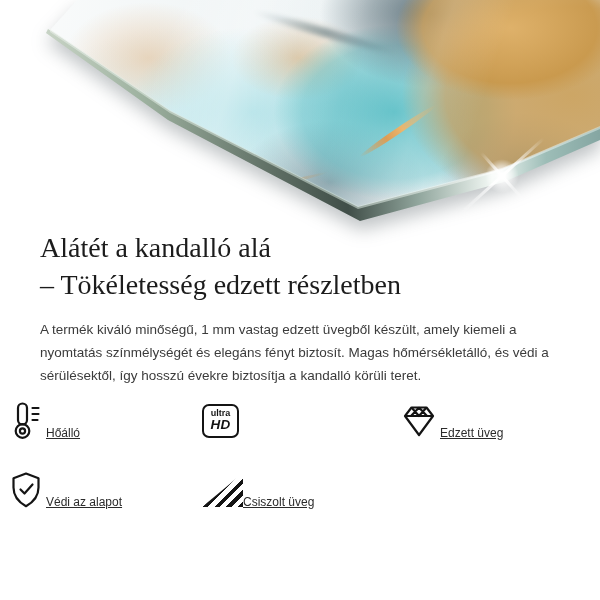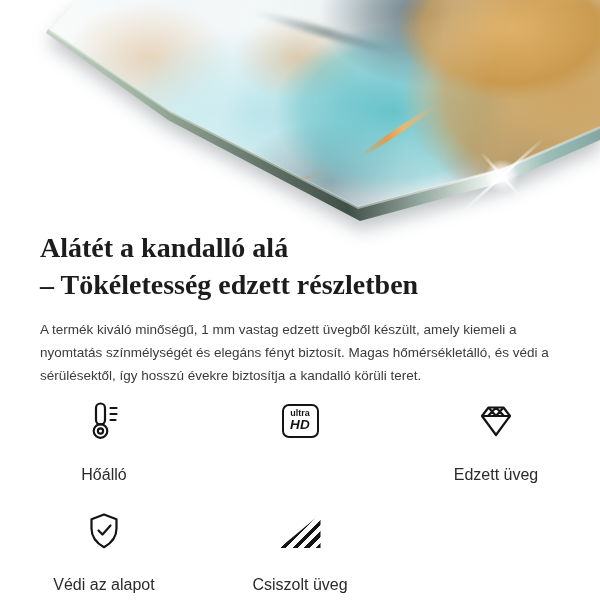--- a/index.html
+++ b/index.html
@@ -60,30 +60,30 @@
   .sparkle .glow{position:absolute;left:-17px;top:-17px;width:34px;height:34px;border-radius:50%;
     background:radial-gradient(circle, rgba(255,255,255,1) 12%, rgba(255,255,255,.55) 42%, rgba(255,255,255,0) 70%);}
   .sparkle .ray{position:absolute;left:0;top:0;height:3px;filter:blur(.4px);}
   .sparkle .ray-a{width:112px;transform:translate(-50%,-50%) rotate(-42deg);
     background:linear-gradient(90deg,rgba(255,255,255,0),rgba(255,255,255,.95) 45%,#fff 50%,rgba(255,255,255,.95) 55%,rgba(255,255,255,0));}
   .sparkle .ray-b{width:62px;transform:translate(-50%,-50%) rotate(48deg);
     background:linear-gradient(90deg,rgba(255,255,255,0),#fff 50%,rgba(255,255,255,0));}
 
   
   .content{position:absolute;left:40px;top:229px;width:528px;}
-  .title{font-family:"Liberation Serif","DejaVu Serif",serif;font-weight:700;
+  .title{font-family:"Liberation Serif","DejaVu Serif",serif;font-weight:400;
     font-size:28px;line-height:37px;color:#1c1c1c;margin:0;}
   .desc{margin:15px 0 0 0;font-size:13.5px;line-height:23px;color:#3b3b3b;}
 
   
   .features{position:absolute;left:6px;top:399px;width:588px;
     display:grid;grid-template-columns:repeat(3,1fr);row-gap:25px;}
-  .feature{display:flex;flex-direction:column;align-items:center;}
+  .feature{display:flex;flex-direction:row;align-items:center;}
   .icon-box{height:44px;display:flex;align-items:center;justify-content:center;}
-  .feature .flabel{margin-top:23px;font-size:16px;color:#2b2b2b;}
+  .feature .flabel{margin-top:23px;font-size:12px;color:#2b2b2b;text-decoration:underline;}
   .ic{stroke:#141414;fill:none;stroke-width:2.2;}
 
   
   .uhd{width:37px;height:34px;border:2.5px solid #141414;border-radius:7px;box-sizing:border-box;
     display:flex;flex-direction:column;align-items:center;justify-content:center;color:#141414;}
   .uhd-top{font-size:9px;font-weight:700;line-height:1;}
   .uhd-bottom{font-size:13.5px;font-weight:800;line-height:1.05;letter-spacing:.3px;font-style:italic;}
 
   
   .stripes{width:41px;height:34px;

